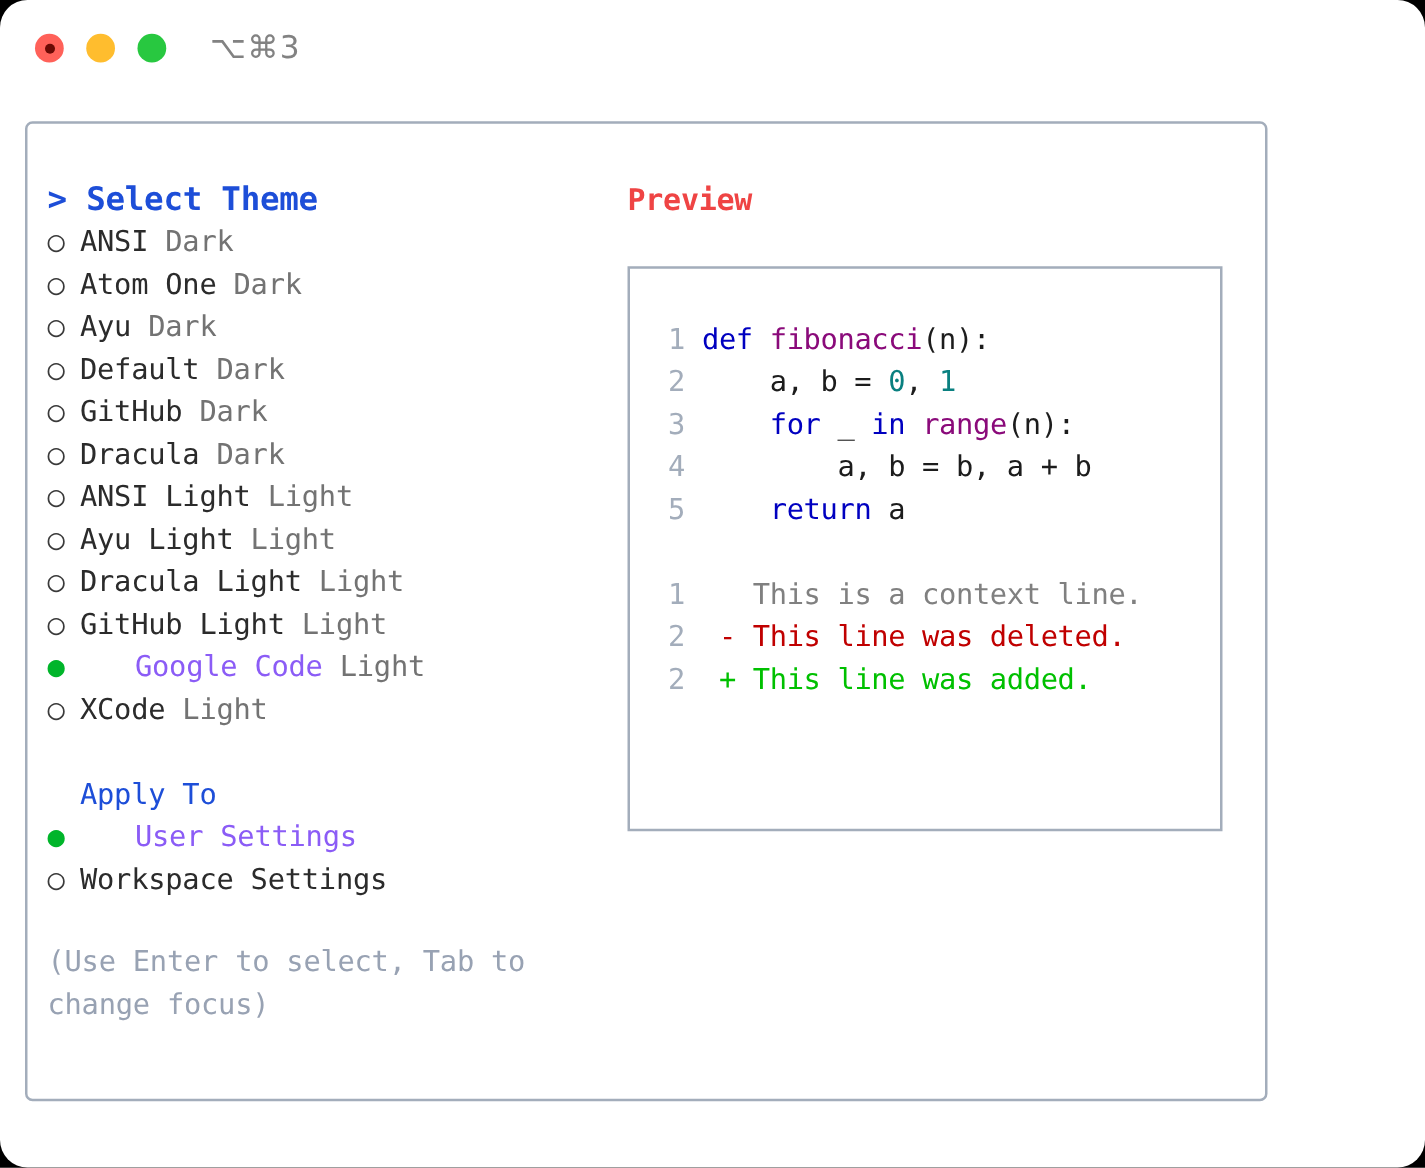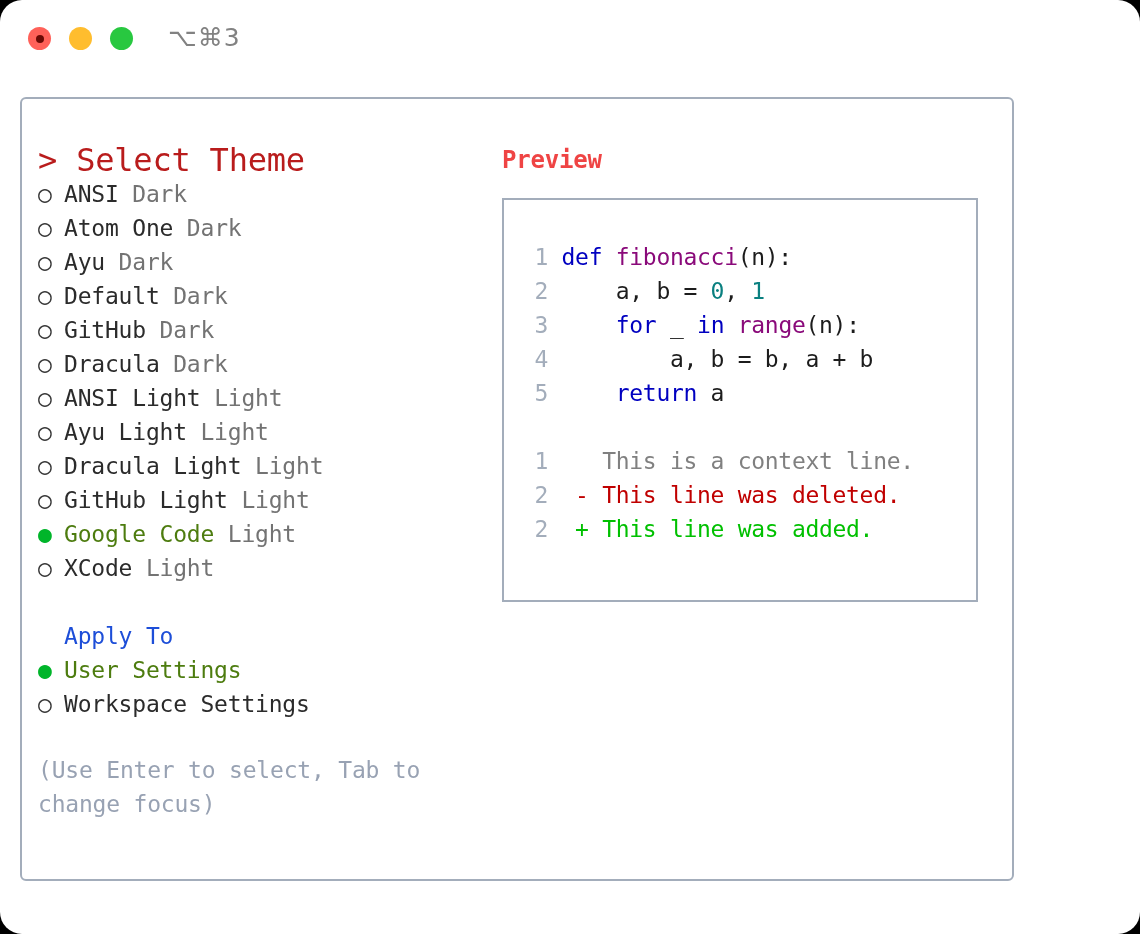--- a/index.html
+++ b/index.html
@@ -76,40 +76,40 @@
   }
 
   
   #left-col {
     position: absolute;
     left: 16px; top: 44px;
     width: 460px;
   }
 
   .hdr {
-    font-size: 32px;
-    font-weight: normal;
-    color: #b91c1c;
+    font-size: 26px;
+    font-weight: bold;
+    color: #1d4ed8;
     line-height: 34px;
     white-space: pre;
     letter-spacing: -0.2px;
   }
 
   .opt {
     font-size: 23px;
     line-height: 34px;
     white-space: pre;
     color: #2b2b2b;
     letter-spacing: -0.2px;
     display: block;
   }
   .bullet { display: inline-block; width: 26px; }
   .bullet.on  { color: #00b52a; }
   .bullet.off { color: #3a3a3a; }
-  .name.sel   { color: #4d7c0f; }
+  .name.sel   { color: #8b5cf6; margin-left: 44px; }
   .tag { color: #737373; }
 
   .spacer { height: 34px; }
 
   .section-label {
     font-size: 23px;
     line-height: 34px;
     color: #1d4ed8;
     white-space: pre;
     padding-left: 26px;
@@ -132,23 +132,23 @@
     width: 500px;
   }
   #preview-title {
     font-size: 24px;
     font-weight: bold;
     color: #ef4444;
     line-height: 34px;
     letter-spacing: -0.2px;
   }
   #preview-box {
-    margin-top: 21px;
+    margin-top: 36px;
     width: 476px;
-    height: 404px;
+    height: 452px;
     border: 2px solid #a3adbb;
     background: #ffffff;
   }
   #code {
     padding: 40px 0 0 18px;
     font-size: 23px;
     line-height: 34px;
     letter-spacing: -0.3px;
   }
   .cl { white-space: pre; display: block; }

